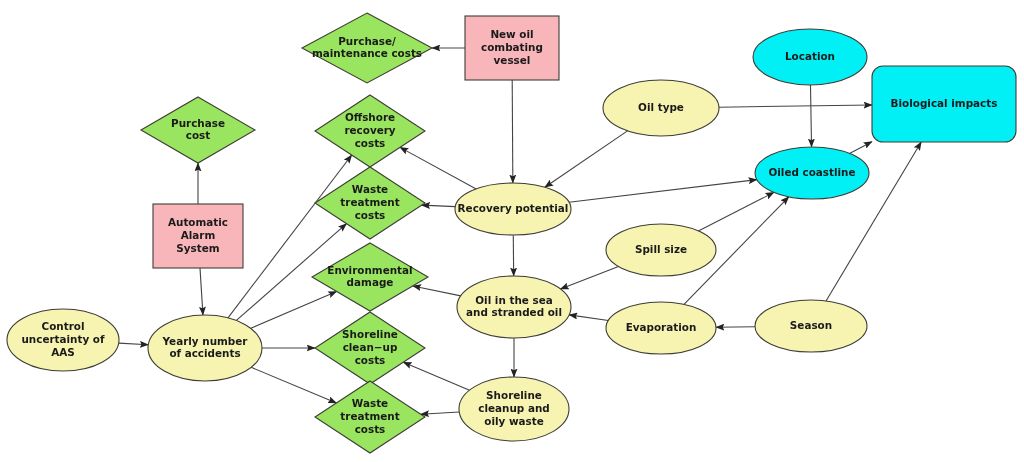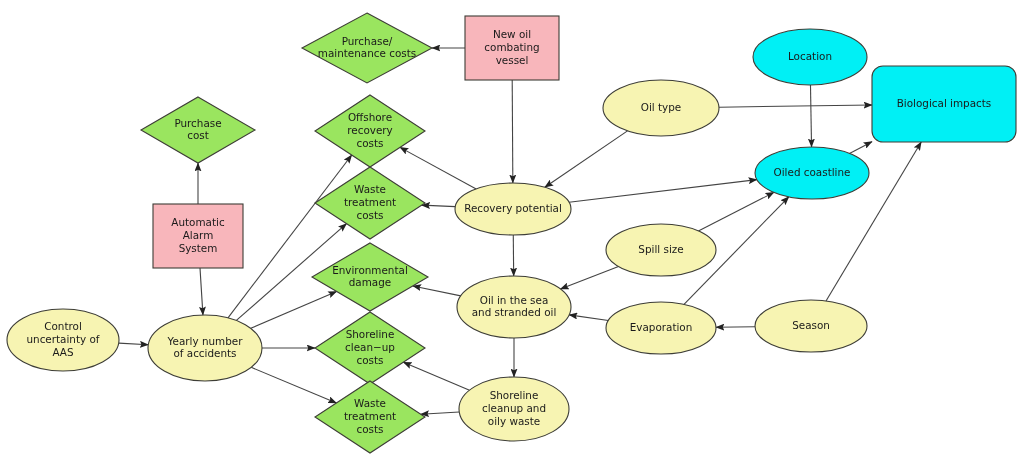--- a/index.html
+++ b/index.html
@@ -10,20 +10,21 @@
   body {
     width: 1024px;
     height: 462px;
     font-family: "DejaVu Sans", sans-serif;
     overflow: hidden;
   }
   #diagram-root {
     position: relative;
     width: 1024px;
     height: 444px;
+    font-weight: bold;
   }
   svg#influence-diagram {
     display: block;
     width: 1024px;
     height: 462px;
   }
   .node-shape {
     stroke: #3d3d36;
     stroke-width: 1.1;
   }

